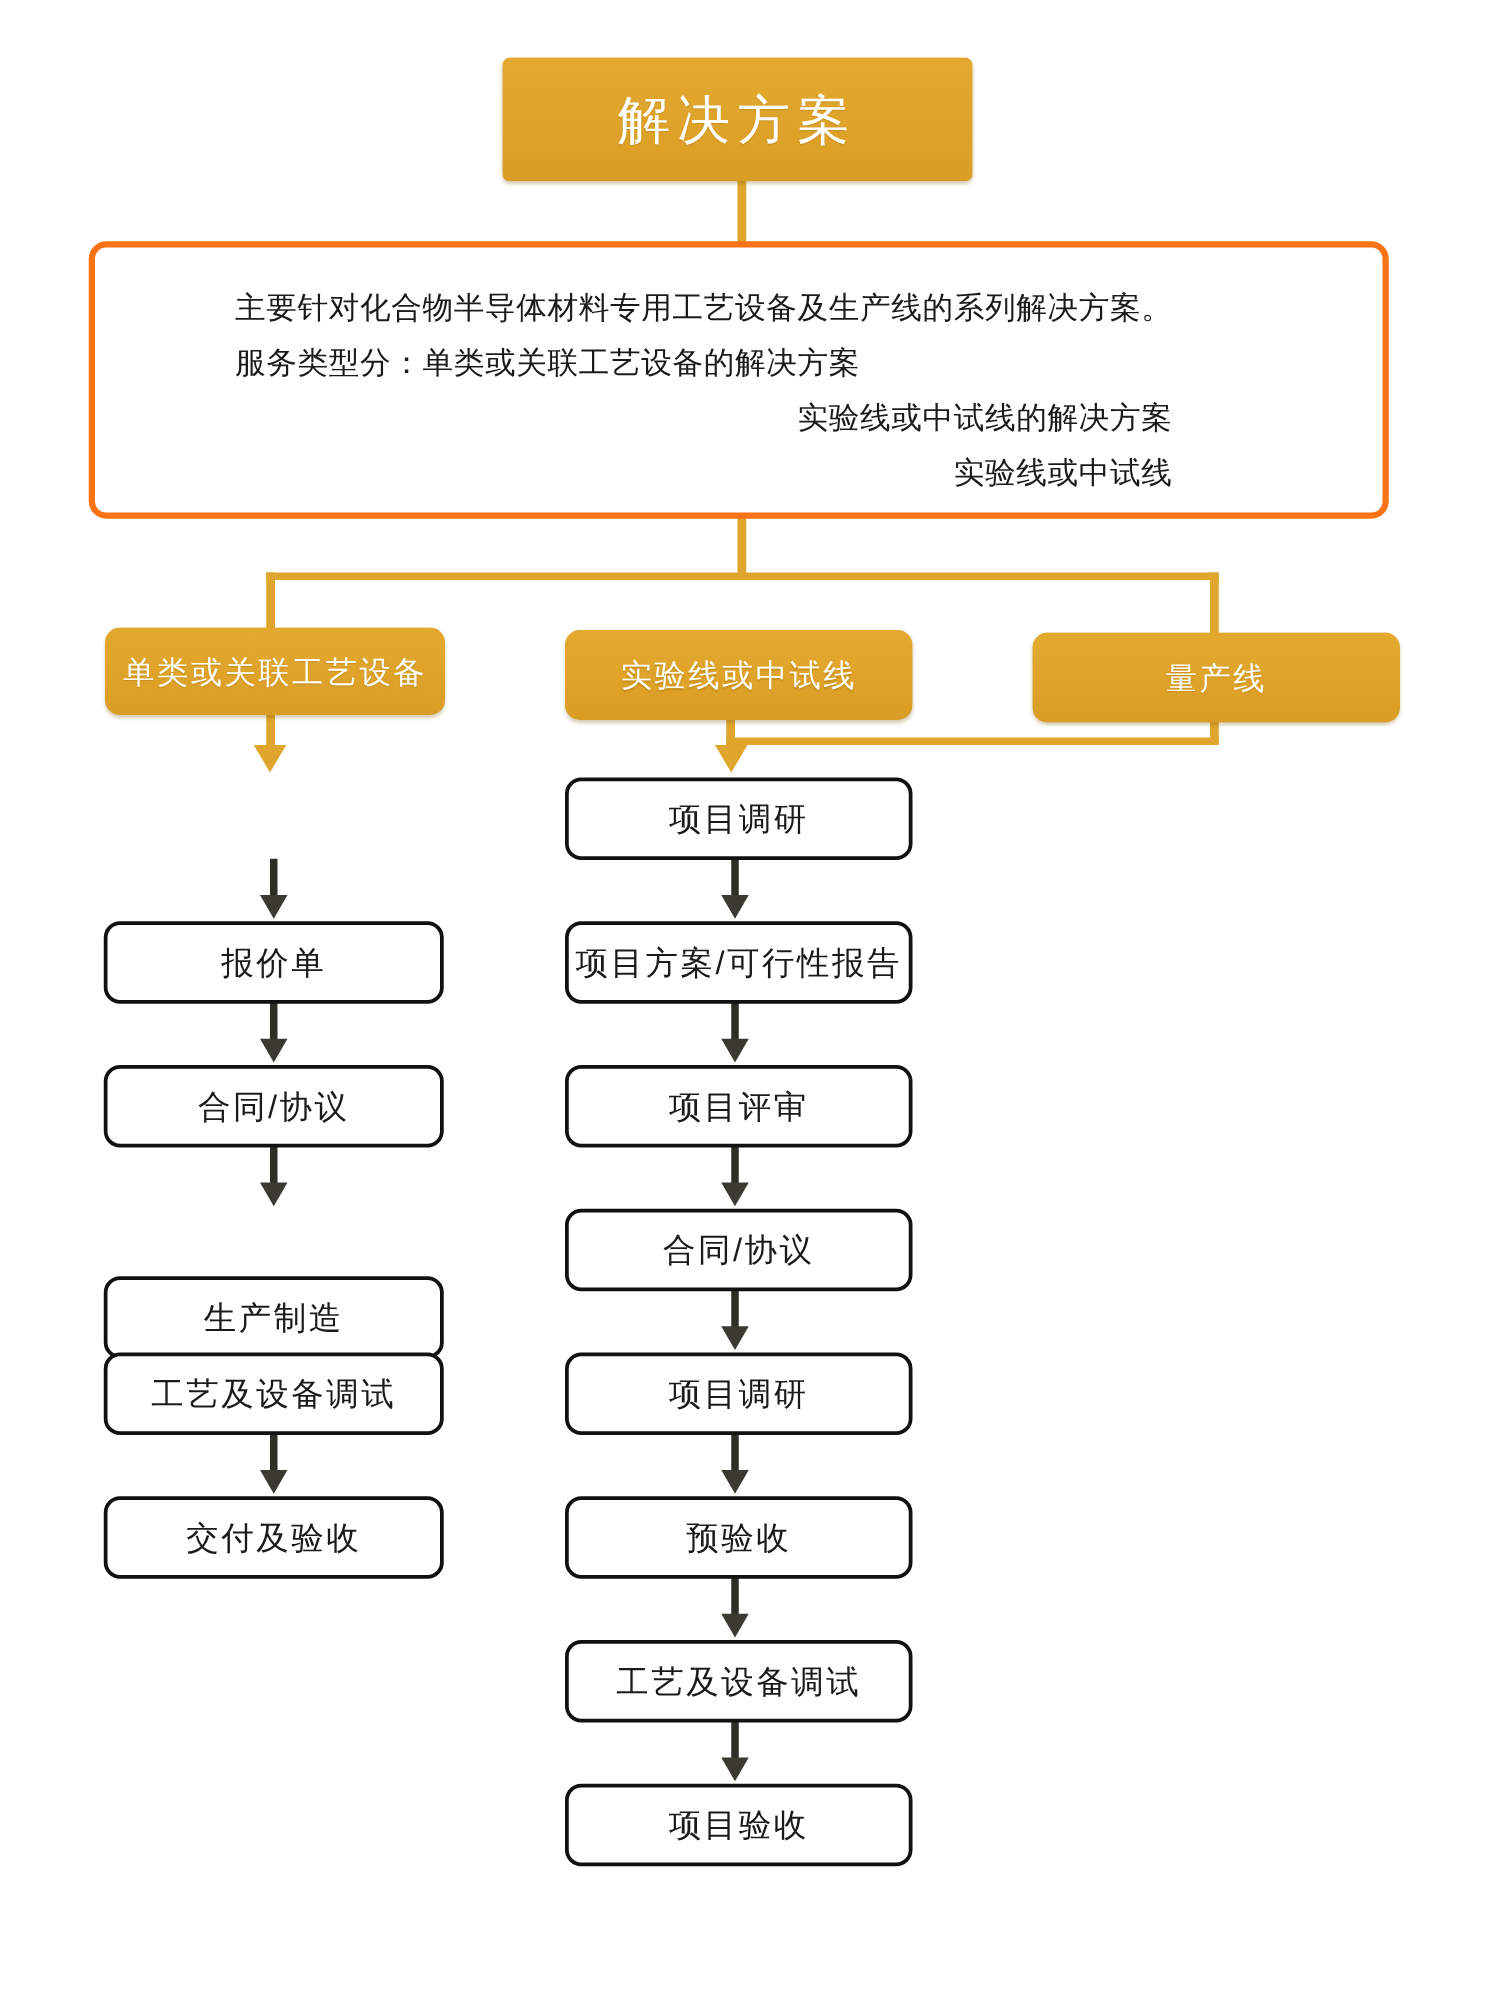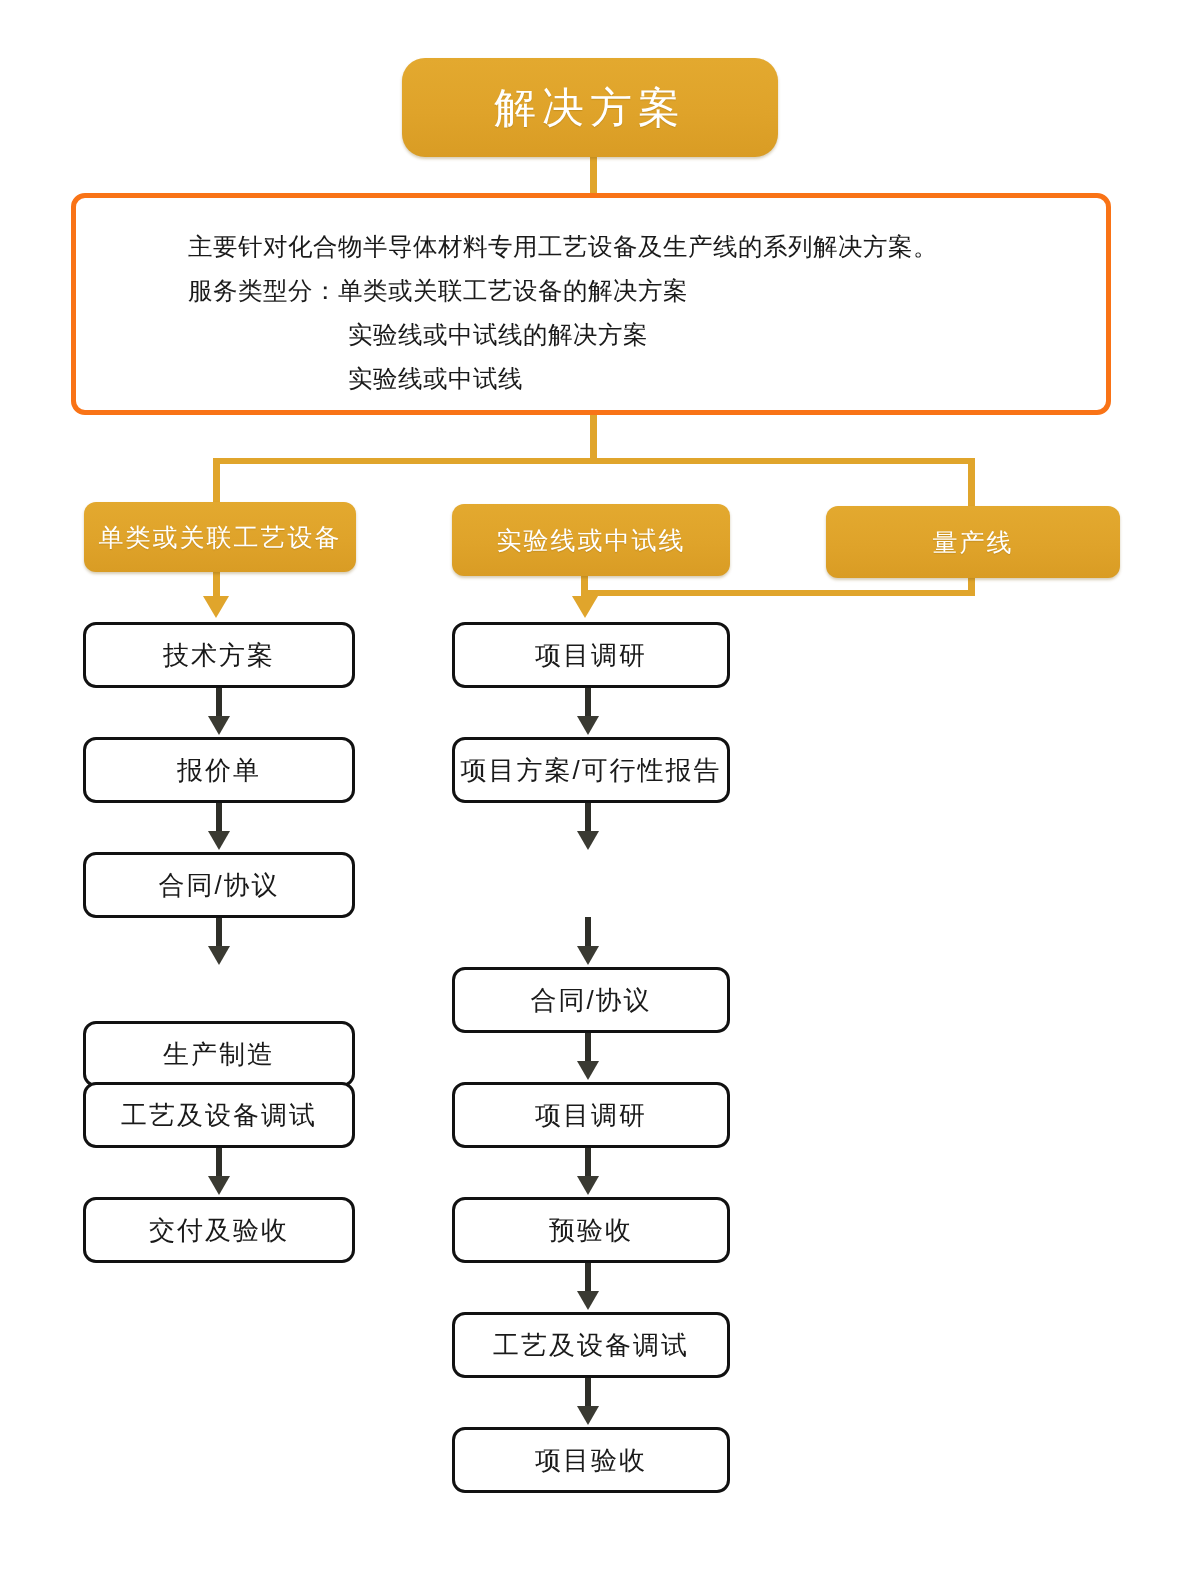--- a/index.html
+++ b/index.html
@@ -34,22 +34,21 @@
   }
   .amber-box span {
     display: block;
     letter-spacing: 2px;
     text-shadow: 0 1px 1px rgba(150, 105, 15, .35);
     white-space: nowrap;
   }
 
   #title-box {
     left: 402px; top: 46px; width: 376px; height: 99px;
-    border-radius: 23px;
-    margin-top: 12px;
+    border-radius: 6px;
   }
   #title-box span { font-size: 42px; letter-spacing: 6px; }
 
   #cat-box-0 { left: 84px;  top: 502px; width: 272px; height: 70px; }
   #cat-box-1 { left: 452px; top: 504px; width: 278px; height: 72px; }
   #cat-box-2 { left: 826px; top: 506px; width: 294px; height: 72px; }
   .cat-label { font-size: 25px; }
 
   
   #desc-box {
@@ -64,21 +63,21 @@
   #desc-inner {
     position: absolute;
     left: 112px; top: 27px;
     color: #1a1a1a;
     font-size: 24.5px;
     line-height: 44px;
     letter-spacing: .5px;
     white-space: nowrap;
   }
   #desc-inner .line { display: block; }
-  #desc-inner .indent { padding-left: 160px; }
+  #desc-inner .indent { padding-left: 160px; text-align: right; }
 
   
   .proc-box {
     position: absolute;
     background: #ffffff;
     border: 3.5px solid #111111;
     border-radius: 13px;
     display: flex;
     align-items: center;
     justify-content: center;
@@ -157,23 +156,20 @@
   </div>
 
   <div class="conn amber" style="left:213px; top:566px; width:7px; height:30px;"></div>
   <div class="arrowhead amber" style="left:203px; top:596px;"></div>
 
   <div class="conn amber" style="left:581px; top:570px; width:7px; height:28px;"></div>
   <div class="conn amber" style="left:968px; top:572px; width:7px; height:24px;"></div>
   <div class="conn amber" style="left:581px; top:590px; width:394px; height:6px;"></div>
   <div class="arrowhead amber" style="left:572px; top:596px;"></div>
 
-  <div class="proc-box col-left" style="top:622px;">
-    <span>技术方案</span>
-  </div>
   <div class="proc-box col-left" style="top:737px;">
     <span>报价单</span>
   </div>
   <div class="proc-box col-left" style="top:852px;">
     <span>合同/协议</span>
   </div>
   <div class="proc-box col-left" style="top:1021px;">
     <span>生产制造</span>
   </div>
   <div class="proc-box col-left" style="top:1082px;">
@@ -197,20 +193,23 @@
 
   <div class="conn dark" style="left:216px; top:1147px; width:6px; height:31px;"></div>
   <div class="arrowhead dark" style="left:208px; top:1176px;"></div>
 
   <div class="proc-box col-right" style="top:622px;">
     <span>项目调研</span>
   </div>
   <div class="proc-box col-right" style="top:737px;">
     <span>项目方案/可行性报告</span>
   </div>
+  <div class="proc-box col-right" style="top:852px;">
+    <span>项目评审</span>
+  </div>
   <div class="proc-box col-right" style="top:967px;">
     <span>合同/协议</span>
   </div>
   <div class="proc-box col-right" style="top:1082px;">
     <span>项目调研</span>
   </div>
   <div class="proc-box col-right" style="top:1197px;">
     <span>预验收</span>
   </div>
   <div class="proc-box col-right" style="top:1312px;">

